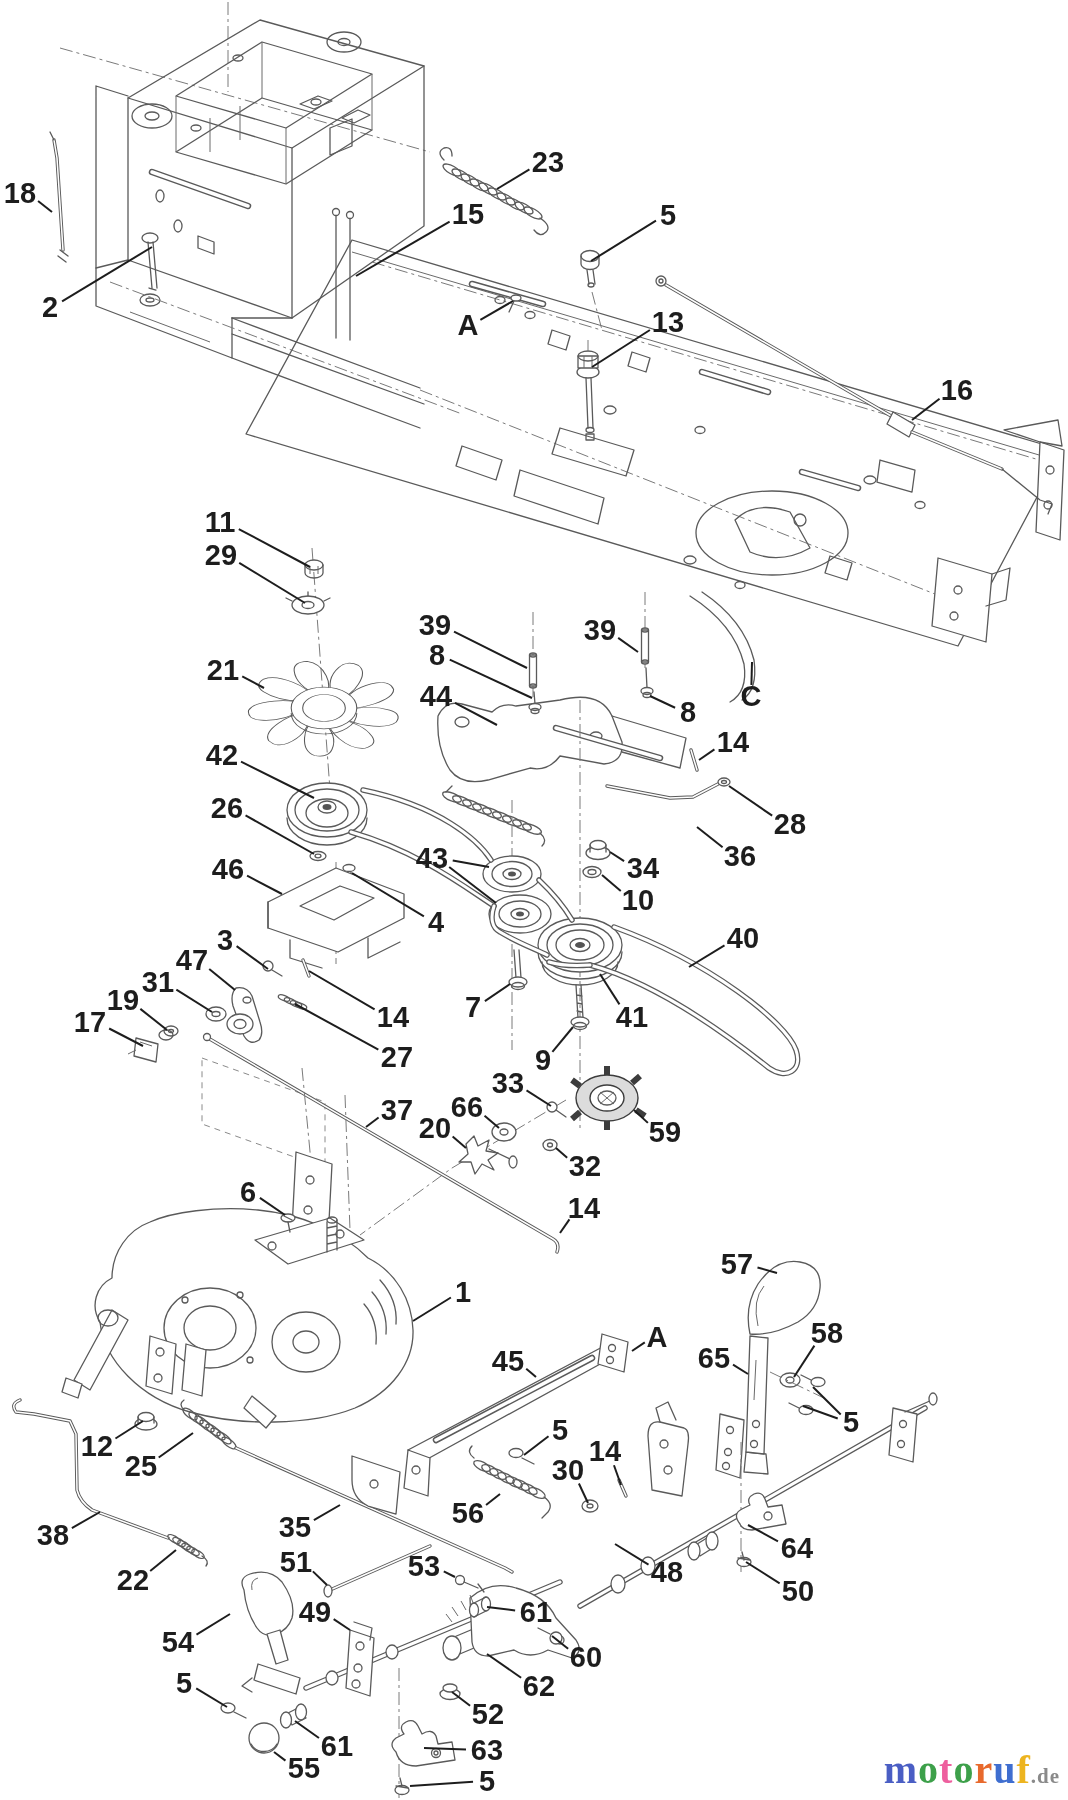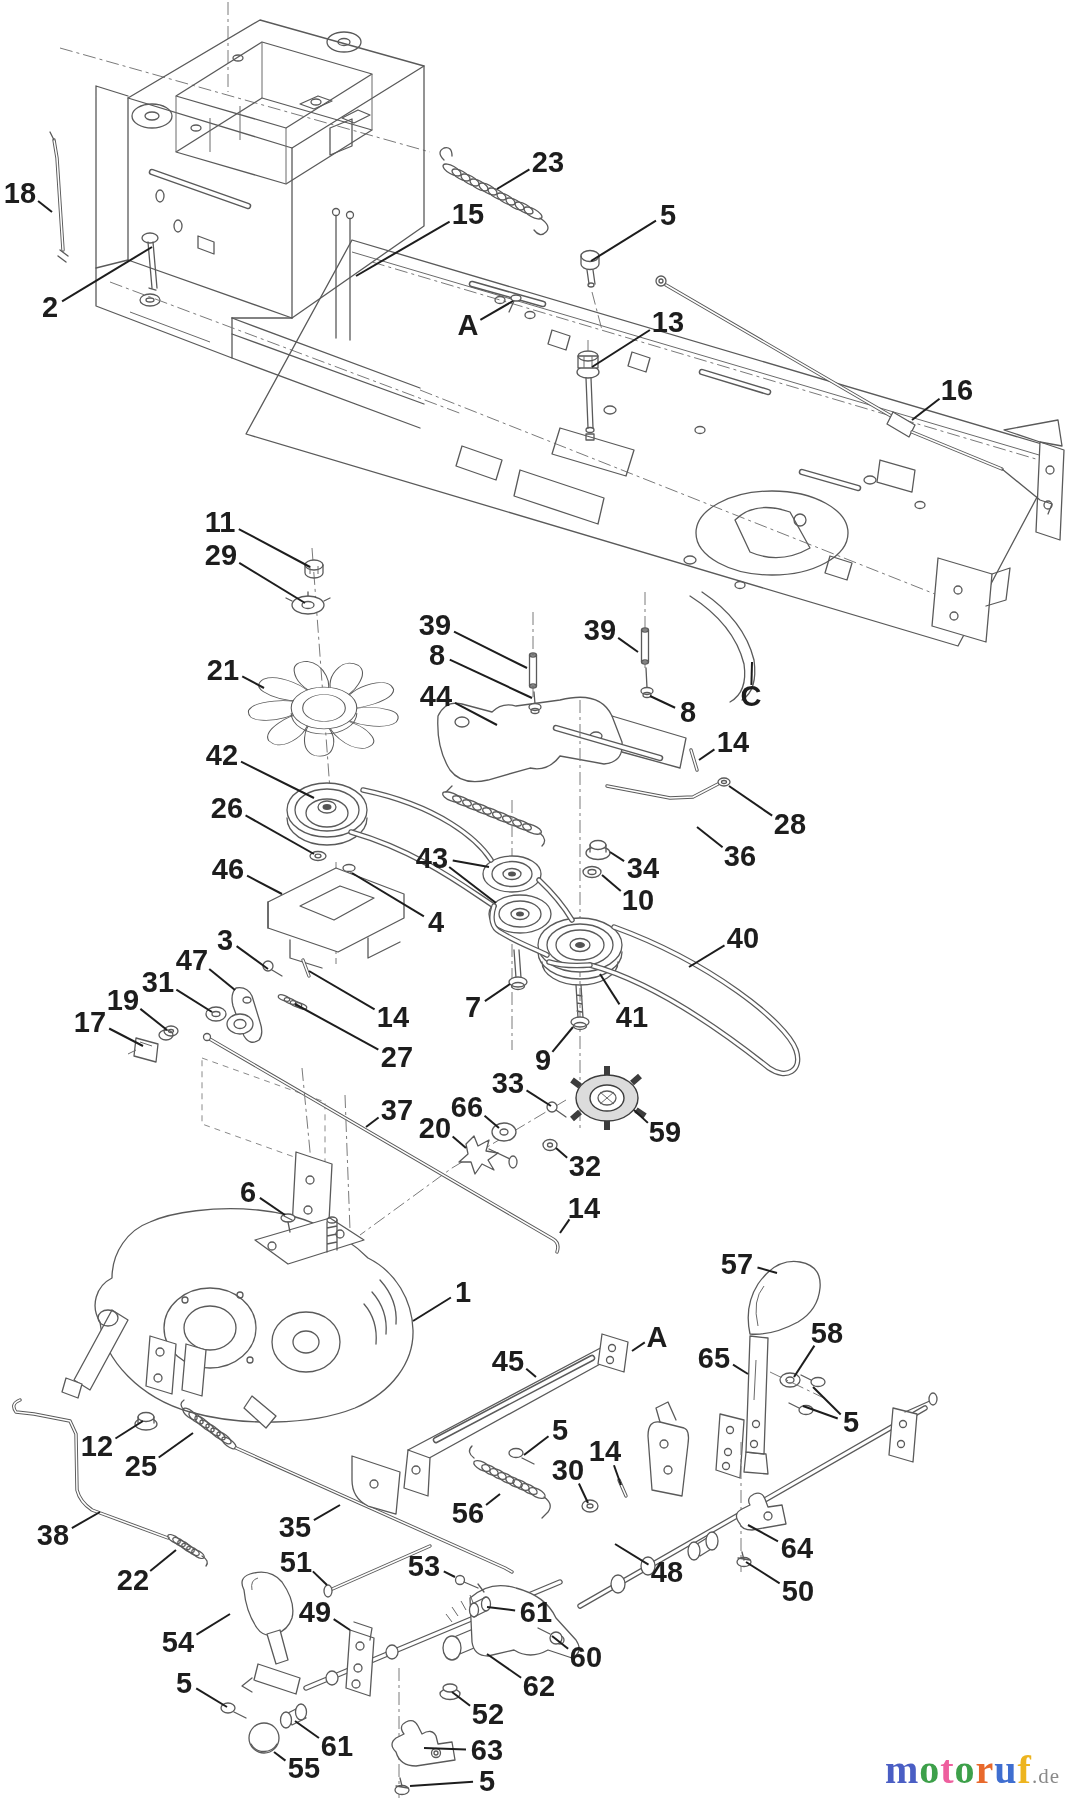--- a/index.html
+++ b/index.html
@@ -16,21 +16,21 @@
   .belt1{stroke:#5a5a5a;fill:none;stroke-width:5.5;stroke-linecap:round;}
   .belt2{stroke:#ffffff;fill:none;stroke-width:3;stroke-linecap:round;}
   .slot1{stroke:#5a5a5a;fill:none;stroke-width:6.5;stroke-linecap:round;}
   .slot2{stroke:#ffffff;fill:none;stroke-width:3.5;stroke-linecap:round;}
   .dk{fill:#555;stroke:none;}
   .callout-text{font-family:"Liberation Sans", sans-serif;font-size:29px;font-weight:bold;
                 fill:#1d1d1d;text-anchor:middle;}
   .callout-line{stroke:#1d1d1d;stroke-width:2;fill:none;}
   .logo{position:absolute;right:8px;bottom:10px;font-family:"Liberation Serif", serif;
         font-weight:bold;font-size:40px;letter-spacing:1px;line-height:1;cursor:pointer;}
-  .logo .suffix{font-size:21px;font-weight:normal;}
+  .logo .suffix{font-size:21px;font-weight:bold;}
 </style>
 </head>
 <body>
 
 <div class="canvas">
 <svg width="1068" height="1800" viewBox="0 0 1068 1800">
   <rect x="0" y="0" width="1068" height="1800" fill="#ffffff"></rect>
 
   <g>
     <path class="dd" d="M60,48 L430,152"></path>

